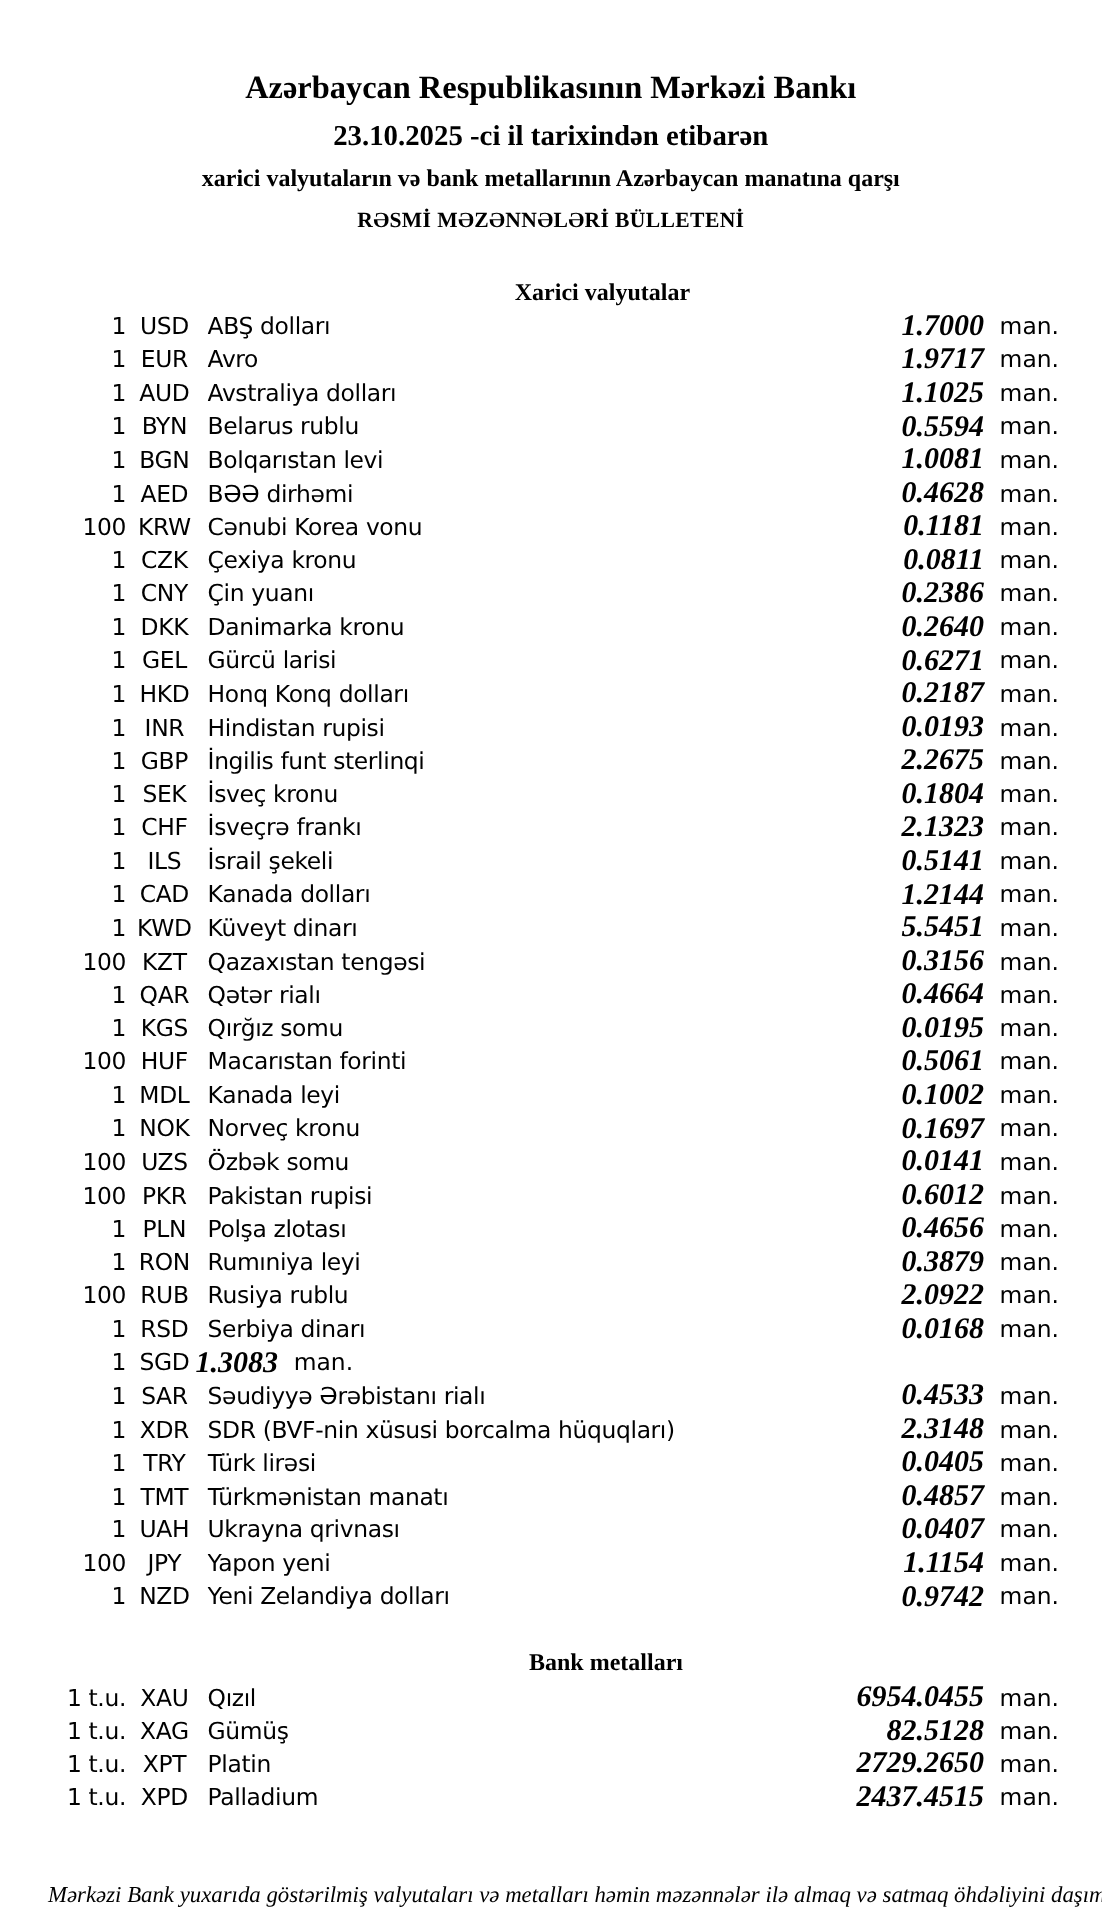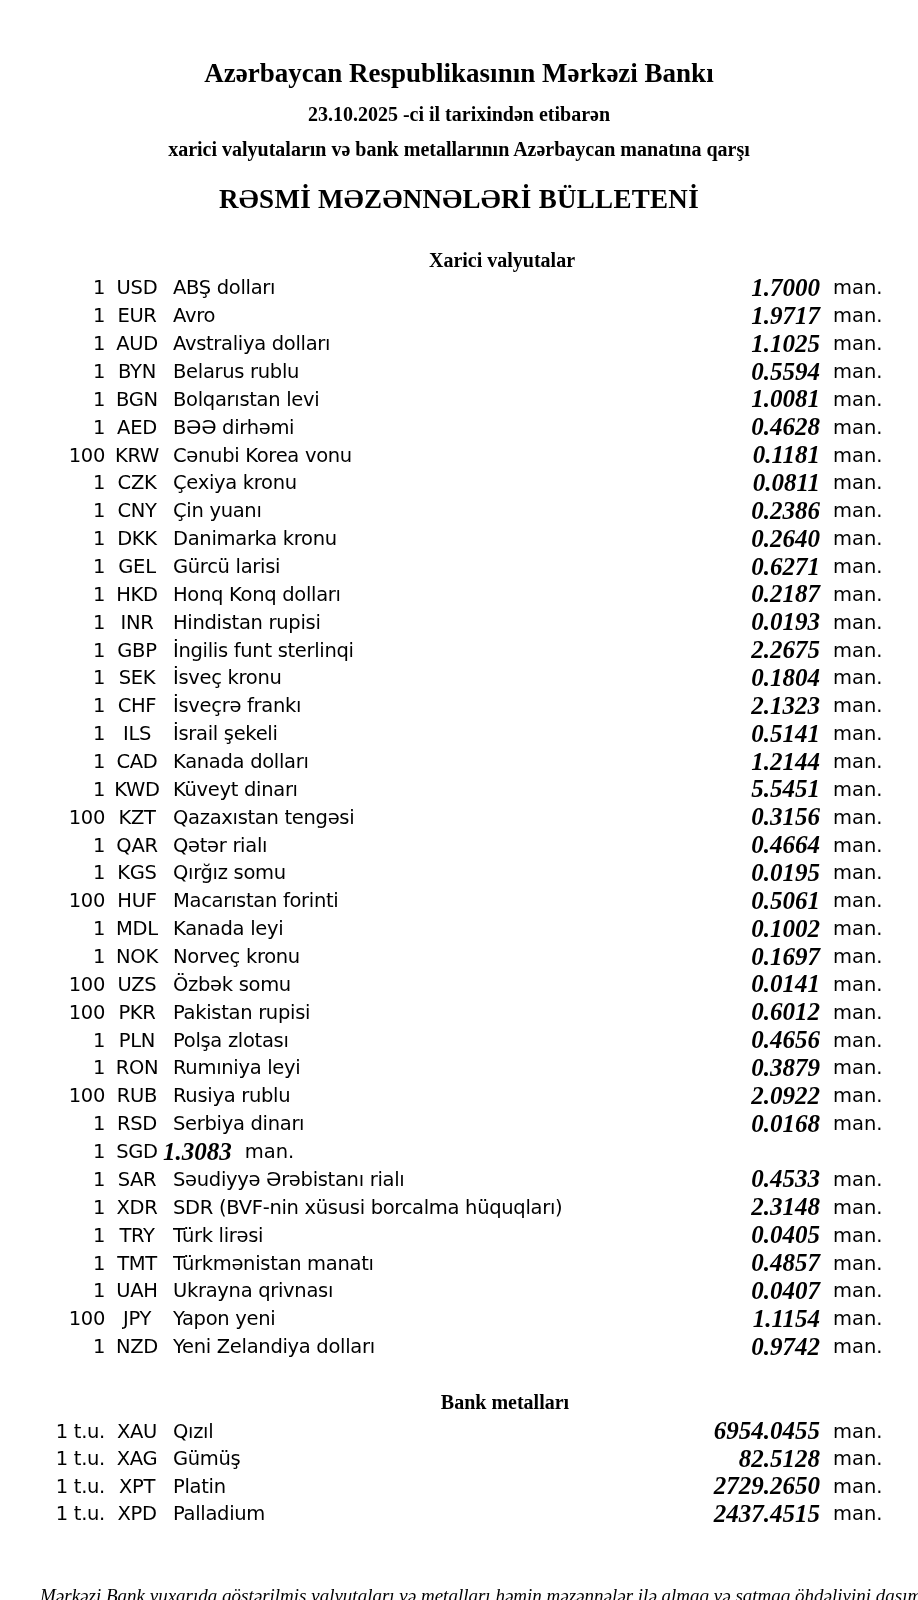--- a/index.html
+++ b/index.html
@@ -16,23 +16,23 @@
   }
   .serif-bold {
     font-family: "Liberation Serif", "DejaVu Serif", serif;
     font-weight: bold;
   }
   .header-line {
     text-align: center;
     white-space: nowrap;
   }
   .title-main   { font-size: 27px; line-height: 30px; padding-top: 58px; text-align: center; }
-  .title-date   { font-size: 20px; line-height: 24px; margin-top: 14px; }
+  .title-date   { font-size: 24px; line-height: 24px; margin-top: 14px; }
   .title-sub    { font-size: 20px; line-height: 24px; margin-top: 11px; }
-  .title-bullet { font-size: 27px; line-height: 26px; margin-top: 25px; letter-spacing: 0.3px; }
+  .title-bullet { font-size: 18px; line-height: 26px; margin-top: 9px; letter-spacing: 0.3px; }
 
   .section-title {
     font-family: "Liberation Serif", "DejaVu Serif", serif;
     font-weight: bold;
     font-size: 20px;
     line-height: 24px;
     text-align: center;
     position: relative;
     white-space: nowrap;
   }

